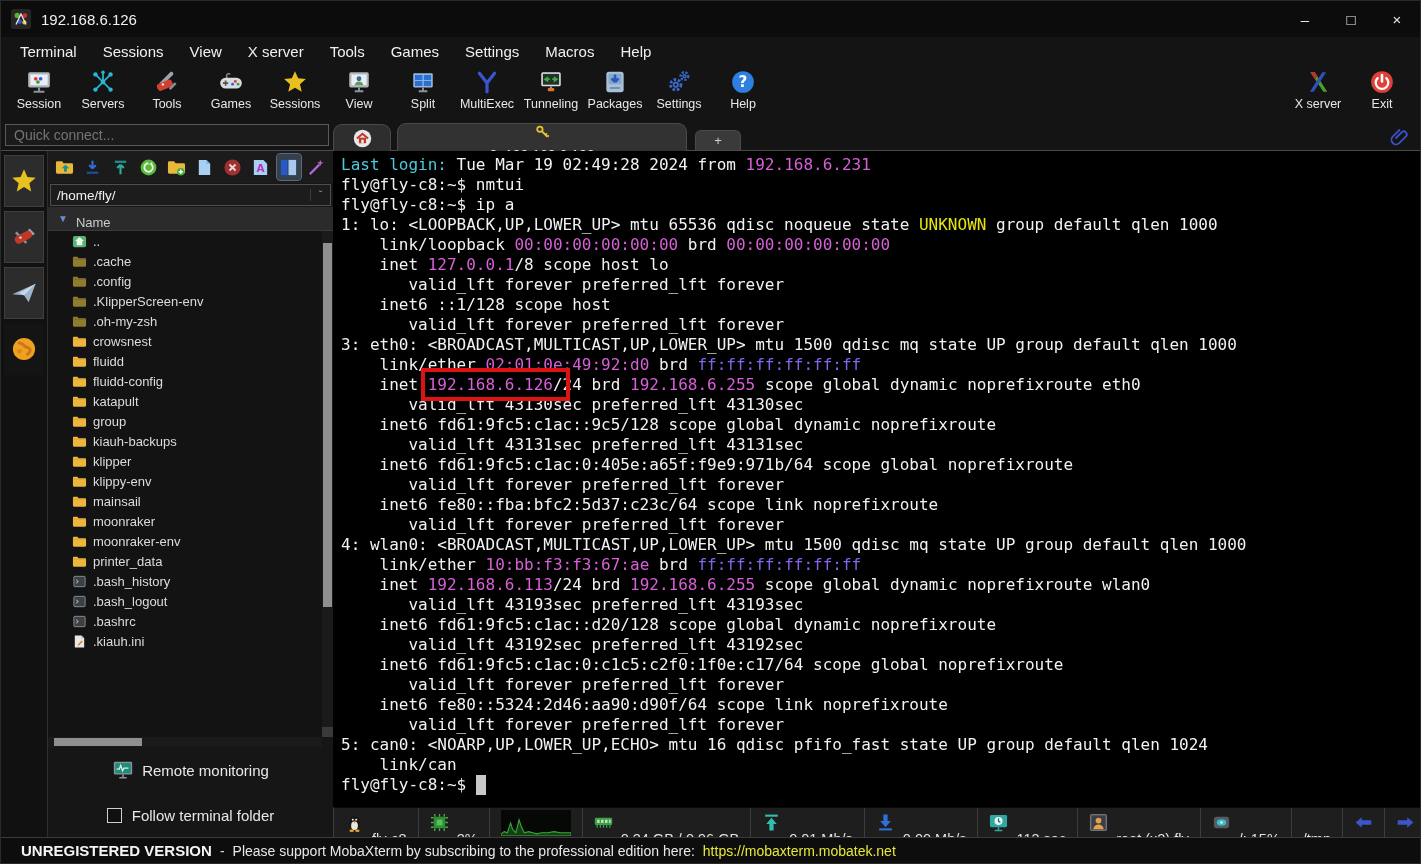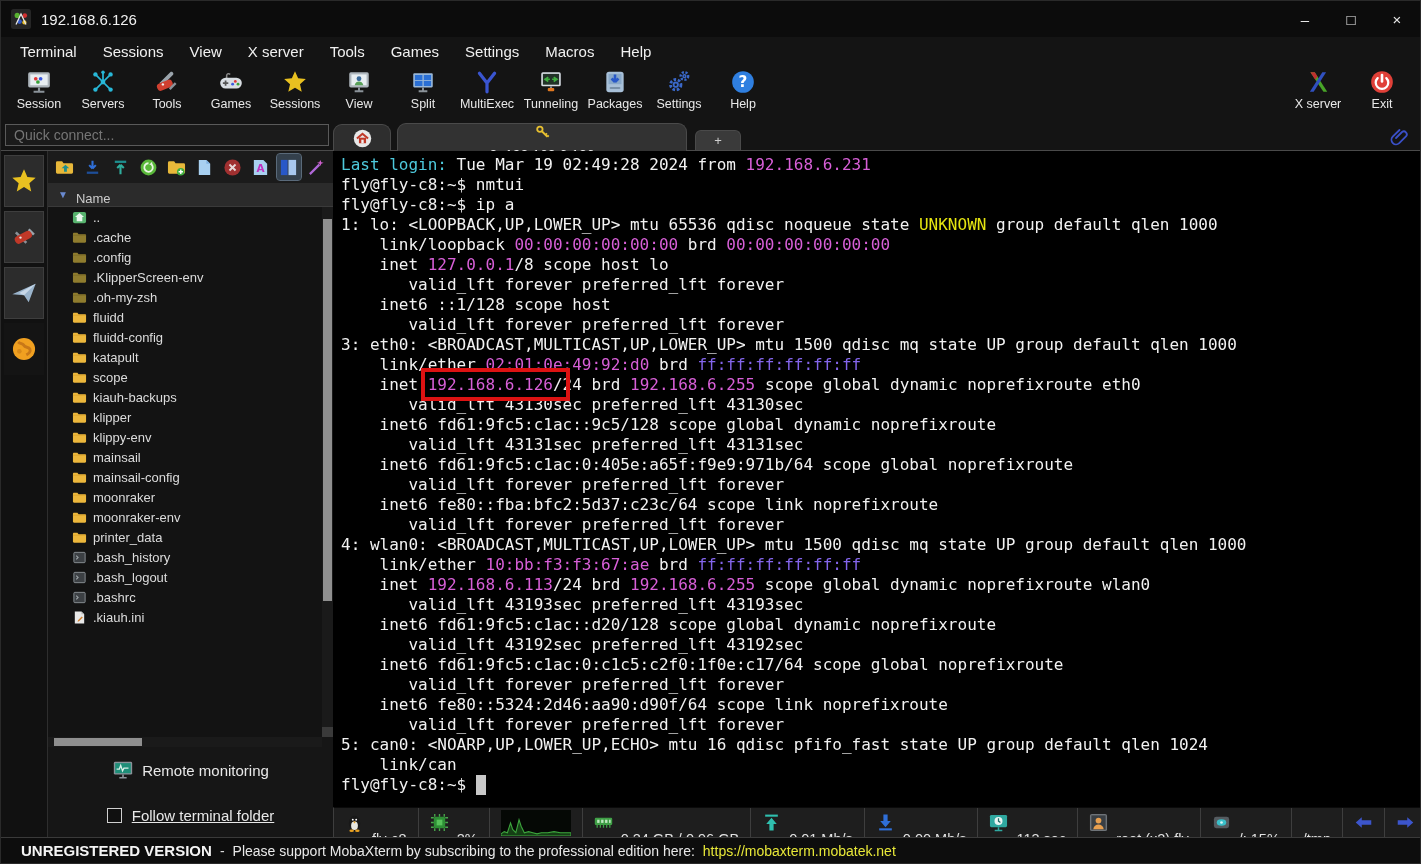--- a/index.html
+++ b/index.html
@@ -71,21 +71,21 @@
   .vscroll { position:absolute; right:0; top:0; bottom:0; width:11px; background:#1a1a1a; }
   .vthumb { position:absolute; right:1px; top:12px; width:9px; height:72%; background:#8f8f8f; }
   .hscroll { height:10px; background:#1a1a1a; position:relative; margin-right:11px; }
   .hthumb { position:absolute; left:6px; top:1px; width:88px; height:8px; background:#8f8f8f; }
   .scroll-corner { position:absolute; right:0; bottom:0; width:11px; height:10px; background:#3a3a3a; }
   .remote-row { height:46px; display:flex; align-items:center; justify-content:center; gap:8px; }
   .remote-row svg { width:22px; height:22px; display:block; }
   .remote-label { color:#e8e8e8; font-size:15px; }
   .follow-row { height:44px; display:flex; align-items:center; justify-content:center; gap:10px; }
   .checkbox { width:15px; height:15px; border:1px solid #d0d0d0; background:#101010; }
-  .follow-label { color:#e8e8e8; font-size:15px;text-decoration:underline; }
+  .follow-label { color:#e8e8e8; font-size:15px; }
 
   
   .termwrap { flex:1; display:flex; flex-direction:column; background:#000; min-width:0; }
   .terminal { flex:1; padding:4px 0 0 8px; overflow:hidden; font-family:"DejaVu Sans Mono", monospace; font-size:16px; line-height:20px; white-space:pre; }
   .tline { height:20px; }
   .redbox { position:relative; z-index:5; }
   .cursor { display:inline-block; width:10px; }
 
   
   .statusbar { height:30px; background:#1e1e1e; border-top:1px solid #0a0a0a; display:flex; align-items:stretch; flex:0 0 auto; border-left:1px solid #3e3e3e; }
@@ -486,20 +486,26 @@
 
             <span class="ftb-btn">
               <span class="ic">
                 <svg viewBox="0 0 20 20">
                   <path d="M3 17L13 7" stroke="#b068d8" stroke-width="2.4"></path>
                   <path d="M14 2l1 2.5L17.5 5 15 6l-1 2.5L13 6l-2.5-1L13 4.5z" fill="#d060d0"></path>
                 </svg>
               </span>
             </span>
           </div>
+        <div class="path-row">
+          <div class="path-select">
+            <span class="path-text">/home/fly/</span>
+            <span class="path-chevron">ˇ</span>
+          </div>
+        </div>
         <div class="list-header">
           <span class="sort-tri">▼</span>
           <span class="hdr-label">Name</span>
         </div>
         <div class="filelist">
           <div>
 
               <div class="file-row">
                 <span class="ic">
                   <svg viewBox="0 0 16 16">
@@ -544,20 +550,29 @@
               <div class="file-row">
                 <span class="ic">
                   <svg viewBox="0 0 16 16">
                     <path d="M1 4.2c0-.7.5-1.2 1.2-1.2h3.6L7 4.5h6.8c.7 0 1.2.5 1.2 1.2v6.6c0 .7-.5 1.2-1.2 1.2H2.2c-.7 0-1.2-.5-1.2-1.2z" fill="#8f7c2e"></path>
                     <path d="M1 5.6h14" stroke="#7a6a26" stroke-width=".8"></path>
                   </svg>
                 </span>
                 <span class="file-label">.oh-my-zsh</span>
               </div>
 
+              <div class="file-row">
+                <span class="ic">
+                  <svg viewBox="0 0 16 16">
+                    <path d="M1 4.2c0-.7.5-1.2 1.2-1.2h3.6L7 4.5h6.8c.7 0 1.2.5 1.2 1.2v6.6c0 .7-.5 1.2-1.2 1.2H2.2c-.7 0-1.2-.5-1.2-1.2z" fill="#ecb73c"></path>
+                    <path d="M1 5.6h14" stroke="#d8a22c" stroke-width=".8"></path>
+                  </svg>
+                </span>
+                <span class="file-label">crowsnest</span>
+              </div>
 
               <div class="file-row">
                 <span class="ic">
                   <svg viewBox="0 0 16 16">
                     <path d="M1 4.2c0-.7.5-1.2 1.2-1.2h3.6L7 4.5h6.8c.7 0 1.2.5 1.2 1.2v6.6c0 .7-.5 1.2-1.2 1.2H2.2c-.7 0-1.2-.5-1.2-1.2z" fill="#ecb73c"></path>
                     <path d="M1 5.6h14" stroke="#d8a22c" stroke-width=".8"></path>
                   </svg>
                 </span>
                 <span class="file-label">fluidd</span>
               </div>
@@ -582,21 +597,21 @@
                 <span class="file-label">katapult</span>
               </div>
 
               <div class="file-row">
                 <span class="ic">
                   <svg viewBox="0 0 16 16">
                     <path d="M1 4.2c0-.7.5-1.2 1.2-1.2h3.6L7 4.5h6.8c.7 0 1.2.5 1.2 1.2v6.6c0 .7-.5 1.2-1.2 1.2H2.2c-.7 0-1.2-.5-1.2-1.2z" fill="#ecb73c"></path>
                     <path d="M1 5.6h14" stroke="#d8a22c" stroke-width=".8"></path>
                   </svg>
                 </span>
-                <span class="file-label">scope</span>
+                <span class="file-label">group</span>
               </div>
 
               <div class="file-row">
                 <span class="ic">
                   <svg viewBox="0 0 16 16">
                     <path d="M1 4.2c0-.7.5-1.2 1.2-1.2h3.6L7 4.5h6.8c.7 0 1.2.5 1.2 1.2v6.6c0 .7-.5 1.2-1.2 1.2H2.2c-.7 0-1.2-.5-1.2-1.2z" fill="#ecb73c"></path>
                     <path d="M1 5.6h14" stroke="#d8a22c" stroke-width=".8"></path>
                   </svg>
                 </span>
                 <span class="file-label">kiauh-backups</span>
@@ -626,29 +641,20 @@
               <div class="file-row">
                 <span class="ic">
                   <svg viewBox="0 0 16 16">
                     <path d="M1 4.2c0-.7.5-1.2 1.2-1.2h3.6L7 4.5h6.8c.7 0 1.2.5 1.2 1.2v6.6c0 .7-.5 1.2-1.2 1.2H2.2c-.7 0-1.2-.5-1.2-1.2z" fill="#ecb73c"></path>
                     <path d="M1 5.6h14" stroke="#d8a22c" stroke-width=".8"></path>
                   </svg>
                 </span>
                 <span class="file-label">mainsail</span>
               </div>
 
-              <div class="file-row">
-                <span class="ic">
-                  <svg viewBox="0 0 16 16">
-                    <path d="M1 4.2c0-.7.5-1.2 1.2-1.2h3.6L7 4.5h6.8c.7 0 1.2.5 1.2 1.2v6.6c0 .7-.5 1.2-1.2 1.2H2.2c-.7 0-1.2-.5-1.2-1.2z" fill="#ecb73c"></path>
-                    <path d="M1 5.6h14" stroke="#d8a22c" stroke-width=".8"></path>
-                  </svg>
-                </span>
-                <span class="file-label">mainsail-config</span>
-              </div>
 
               <div class="file-row">
                 <span class="ic">
                   <svg viewBox="0 0 16 16">
                     <path d="M1 4.2c0-.7.5-1.2 1.2-1.2h3.6L7 4.5h6.8c.7 0 1.2.5 1.2 1.2v6.6c0 .7-.5 1.2-1.2 1.2H2.2c-.7 0-1.2-.5-1.2-1.2z" fill="#ecb73c"></path>
                     <path d="M1 5.6h14" stroke="#d8a22c" stroke-width=".8"></path>
                   </svg>
                 </span>
                 <span class="file-label">moonraker</span>
               </div>

